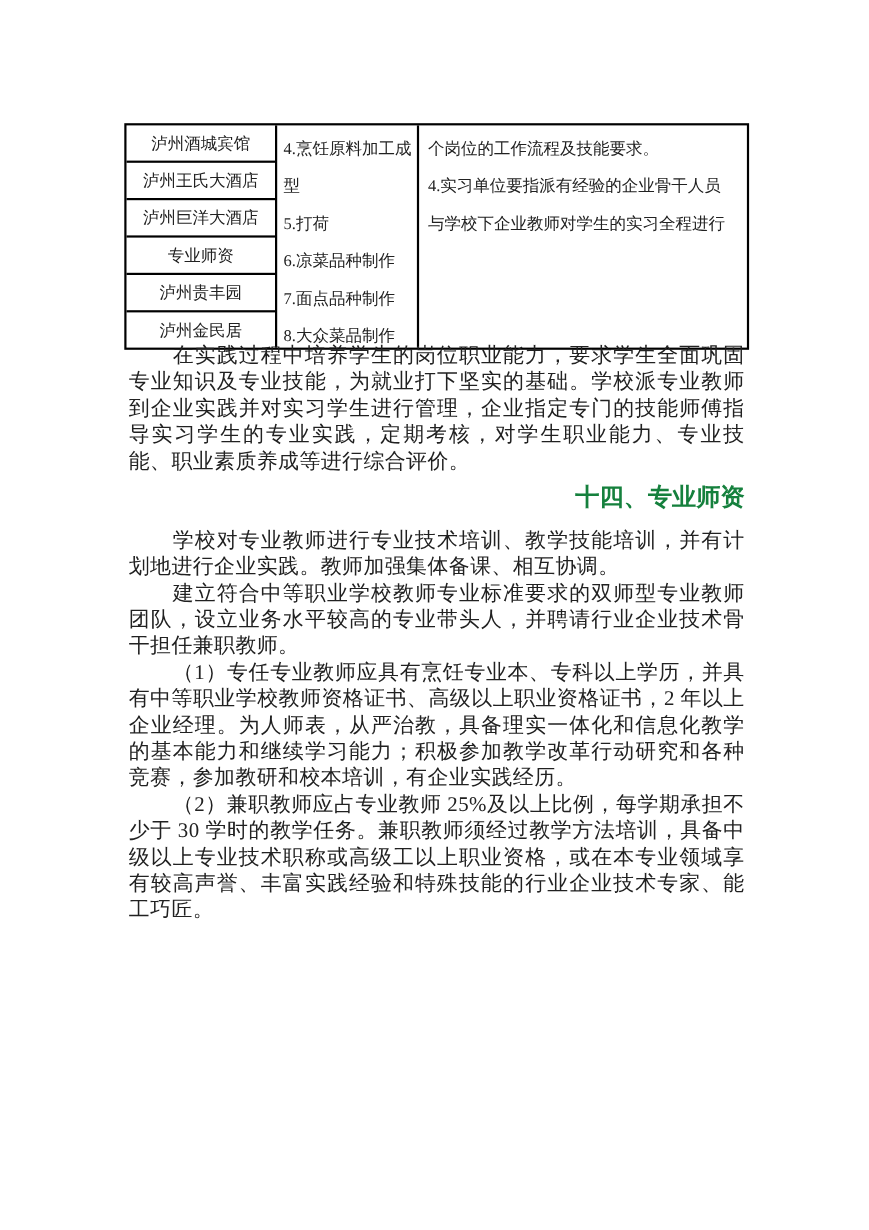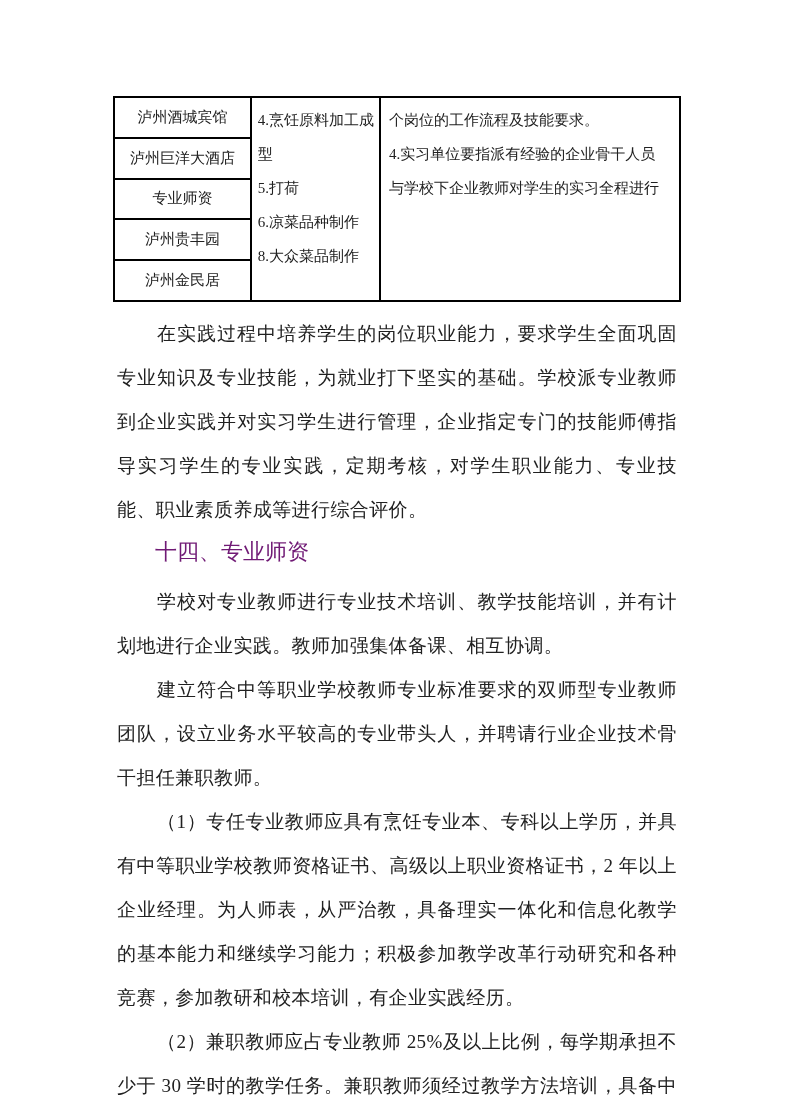--- a/index.html
+++ b/index.html
@@ -13,21 +13,21 @@
     height: 1118px;
     background: #ffffff;
     overflow: hidden;
     font-family: "Liberation Serif", serif;
   }
 
   
   .doc-table {
     position: absolute;
     left: 113px;
-    top: 96px;
+    top: 112px;
     width: 568px;
     height: 206px;
     box-sizing: border-box;
     border: 2px solid #000000;
     display: flex;
     color: #212121;
     font-size: 15px;
   }
   .col-companies {
     width: 150px;
@@ -66,57 +66,60 @@
   
   .content {
     position: absolute;
     left: 117px;
     top: 312px;
     width: 560px;
   }
   .body-para {
     margin: 0;
     font-size: 19px;
-    line-height: 44px;
+    line-height: 24px;
     letter-spacing: 0.4px;
     text-align: justify;
     text-indent: 40px;
     color: #212121;
     font-family: "Liberation Serif", serif;
   }
   .section-heading {
     margin: 5px 0 13px 0;
     padding-left: 38px;
     font-size: 22px;
     line-height: 30px;
-    font-weight: normal;
-    color: #701a75;
+    font-weight: bold;
+    color: #15803d;
     font-family: "Liberation Sans", sans-serif;
+    text-align: right;
   }
 </style>
 </head>
 <body>
 
 <div class="page">
 
   <div class="doc-table">
 
     <div class="col-companies">
       <div class="company-cell">泸州酒城宾馆</div>
+      <div class="company-cell">泸州王氏大酒店</div>
       <div class="company-cell">泸州巨洋大酒店</div>
       <div class="company-cell">专业师资</div>
       <div class="company-cell">泸州贵丰园</div>
       <div class="company-cell">泸州金民居</div>
     </div>
 
     <div class="col-tasks">
       <div class="t-line">4.烹饪原料加工成</div>
       <div class="t-line">型</div>
       <div class="t-line">5.打荷</div>
       <div class="t-line">6.凉菜品种制作</div>
+      <div class="t-line">7.面点品种制作</div>
       <div class="t-line">8.大众菜品制作</div>
     </div>
 
     <div class="col-reqs">
       <div class="t-line">个岗位的工作流程及技能要求。</div>
       <div class="t-line">4.实习单位要指派有经验的企业骨干人员</div>
       <div class="t-line">与学校下企业教师对学生的实习全程进行</div>
     </div>
 
   </div>

